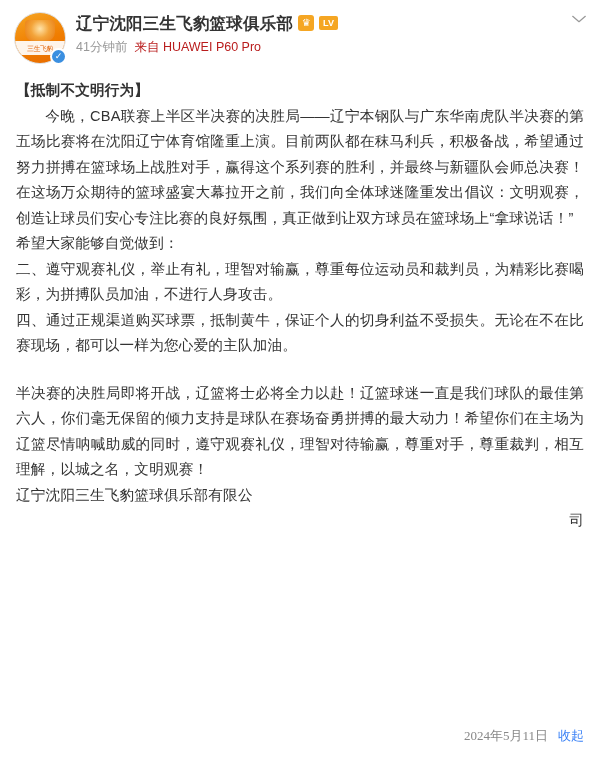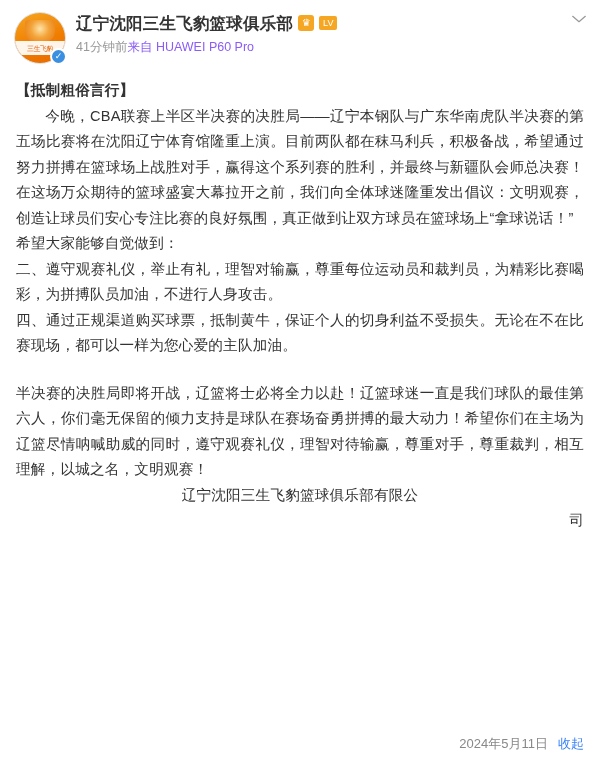--- a/index.html
+++ b/index.html
@@ -130,31 +130,32 @@
     display: inline-flex;
     align-items: center;
     justify-content: center;
     height: 14px;
     padding: 0 4px;
     border-radius: 2px;
     background: #f5a623;
     color: #ffffff;
     font-size: 9px;
     line-height: 14px;
-    font-weight: normal;
+    font-weight: bold;
   }
   .meta-row {
     margin-top: 5px;
     font-size: 12.5px;
     color: #999999;
     line-height: 17px;
     display: flex;
+    gap: 7px;
   }
   .meta-src {
-    color: #8b5cf6;
+    color: #b91c1c;
     text-align: right;
   }
 
   .collapse-arrow {
     position: absolute;
     top: 10px;
     right: 12px;
     width: 18px;
     height: 18px;
     cursor: pointer;
@@ -187,42 +188,43 @@
   .list-block {
     margin-bottom: 22px;
   }
   .list-block .lead {
     margin-bottom: 0;
   }
   .list-block .item {
     margin: 0;
   }
   .sign {
-    text-align: center;
+    text-align: left;
     margin-top: 10px;
     margin-bottom: 0;
     font-family: Liberation Serif, serif;
   }
   .sign-line2 {
     text-align: right;
   }
 
   
   .footer {
     position: absolute;
     left: 0;
     right: 0;
-    bottom: 12px;
+    bottom: 20px;
     padding: 0 16px;
     display: flex;
     justify-content: flex-end;
     align-items: center;
     gap: 10px;
     font-size: 13px;
     color: #999999;
+    font-family: Liberation Serif, serif;
   }
   .footer .date { color: #888888; }
   .footer .collapse-link {
     color: #3b82f6;
     cursor: pointer;
   }
 </style>
 </head>
 <body>
 
@@ -251,21 +253,21 @@
     </div>
 
     <div class="collapse-arrow">
       <svg viewBox="0 0 20 20" width="18" height="18" aria-hidden="true">
         <path d="M3 7 L10 13 L17 7" fill="none" stroke="#999999" stroke-width="1.4" stroke-linecap="round" stroke-linejoin="round"></path>
       </svg>
     </div>
   </div>
 
   <div class="content">
-    <p class="title-line">【抵制粗俗言行】</p>
+    <p class="title-line">【抵制不文明行为】</p>
 
     <p class="para indent">今晚，CBA联赛上半区半决赛的决胜局——辽宁本钢队与广东华南虎队半决赛的第五场比赛将在沈阳辽宁体育馆隆重上演。目前两队都在秣马利兵，积极备战，希望通过努力拼搏在篮球场上战胜对手，赢得这个系列赛的胜利，并最终与新疆队会师总决赛！在这场万众期待的篮球盛宴大幕拉开之前，我们向全体球迷隆重发出倡议：文明观赛，创造让球员们安心专注比赛的良好氛围，真正做到让双方球员在篮球场上“拿球说话！”</p>
 
     <div class="list-block">
       <p class="lead">希望大家能够自觉做到：</p>
       <p class="item">二、遵守观赛礼仪，举止有礼，理智对输赢，尊重每位运动员和裁判员，为精彩比赛喝彩，为拼搏队员加油，不进行人身攻击。</p>
       <p class="item">四、通过正规渠道购买球票，抵制黄牛，保证个人的切身利益不受损失。无论在不在比赛现场，都可以一样为您心爱的主队加油。</p>
     </div>
 
     <p class="para">半决赛的决胜局即将开战，辽篮将士必将全力以赴！辽篮球迷一直是我们球队的最佳第六人，你们毫无保留的倾力支持是球队在赛场奋勇拼搏的最大动力！希望你们在主场为辽篮尽情呐喊助威的同时，遵守观赛礼仪，理智对待输赢，尊重对手，尊重裁判，相互理解，以城之名，文明观赛！</p>

